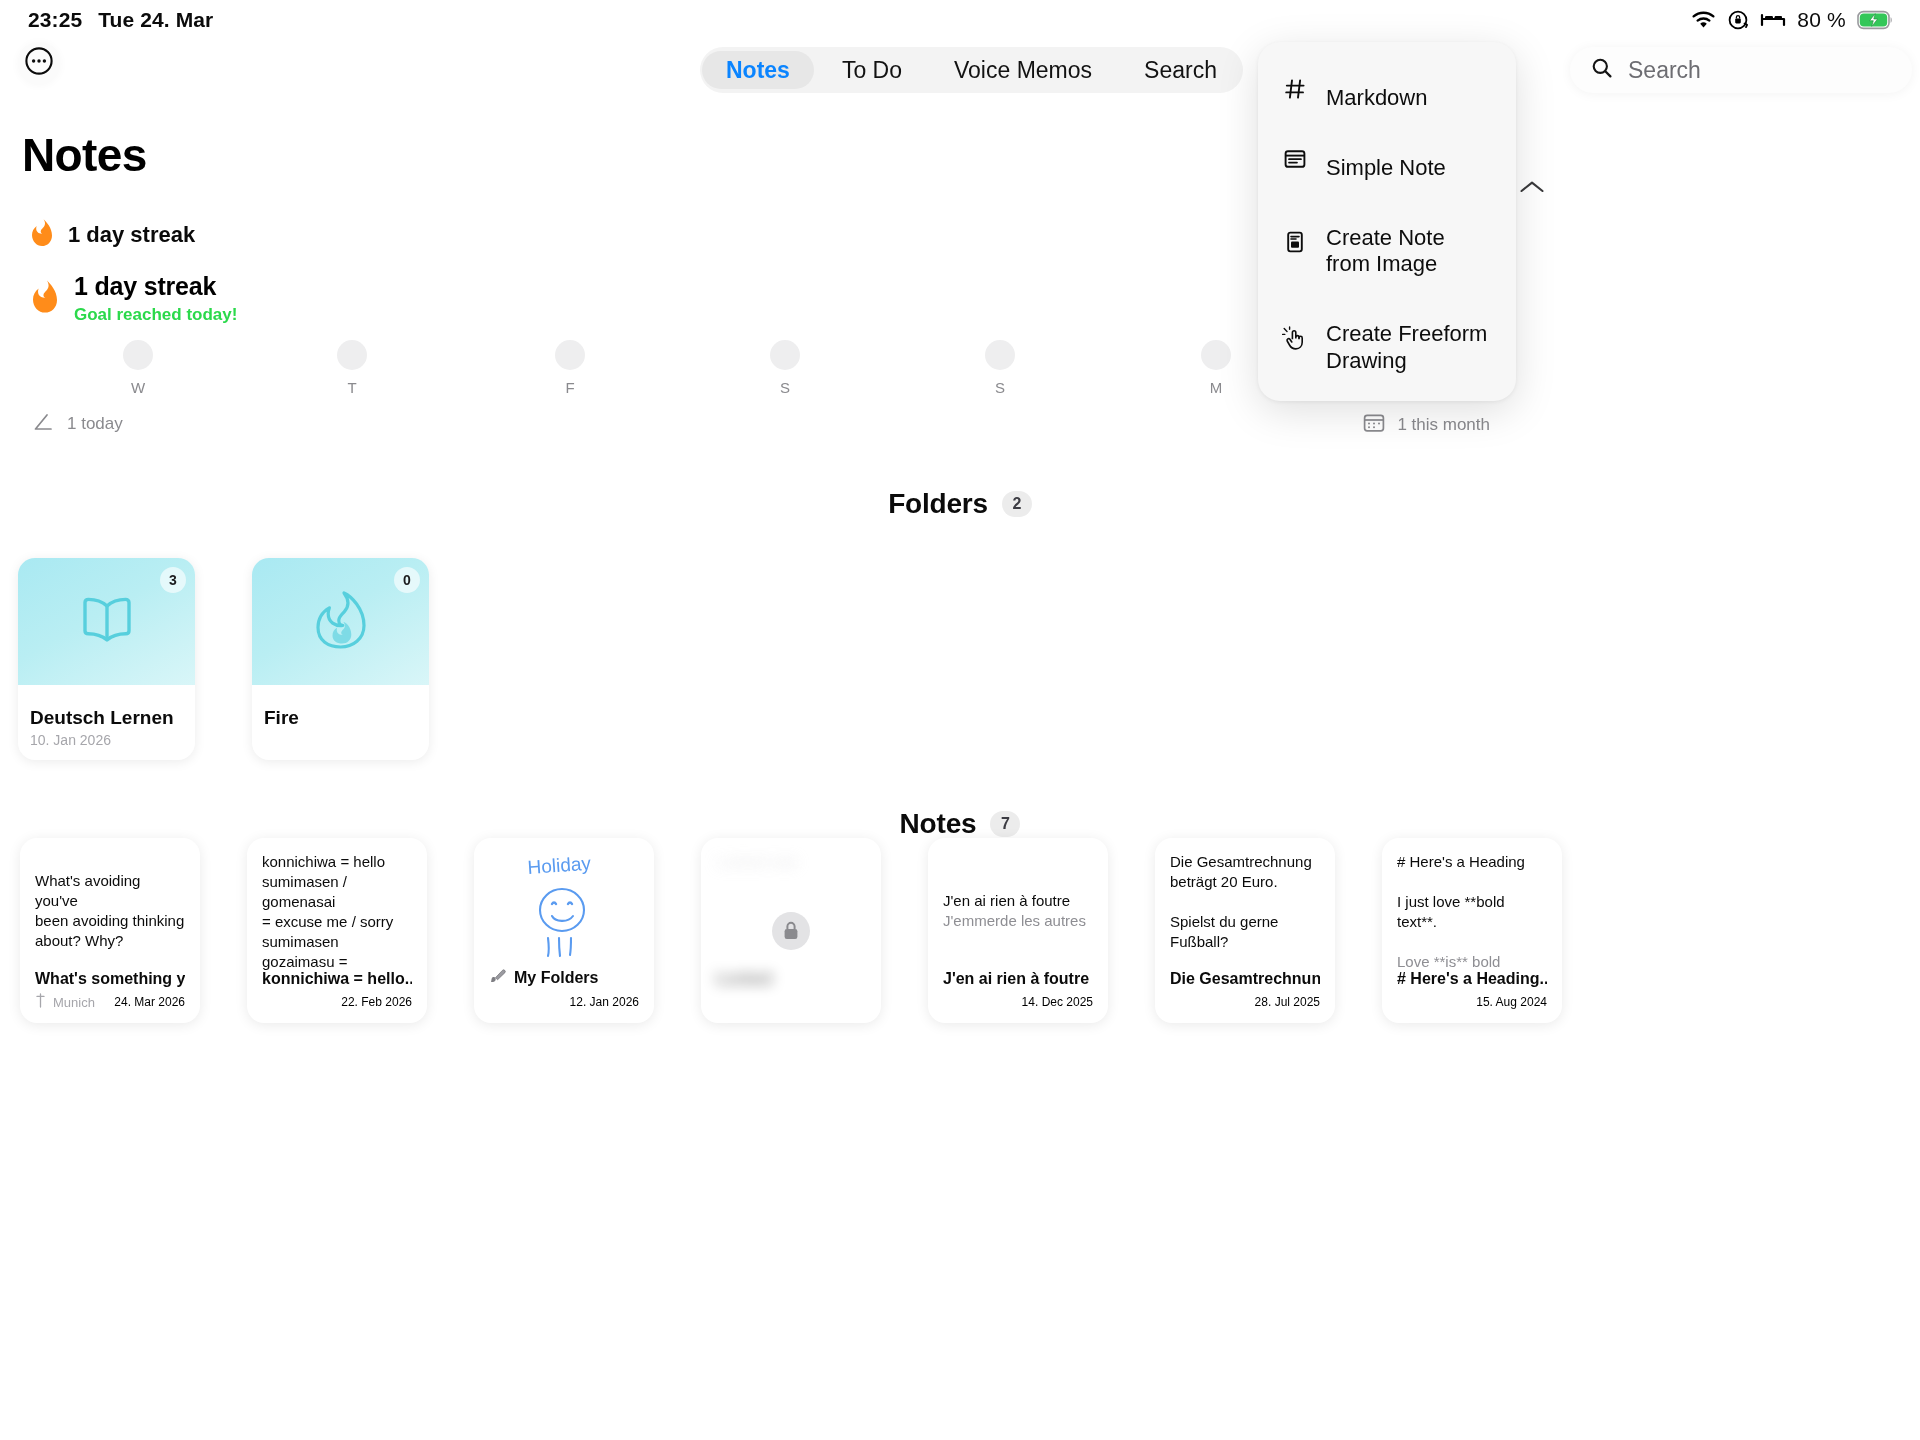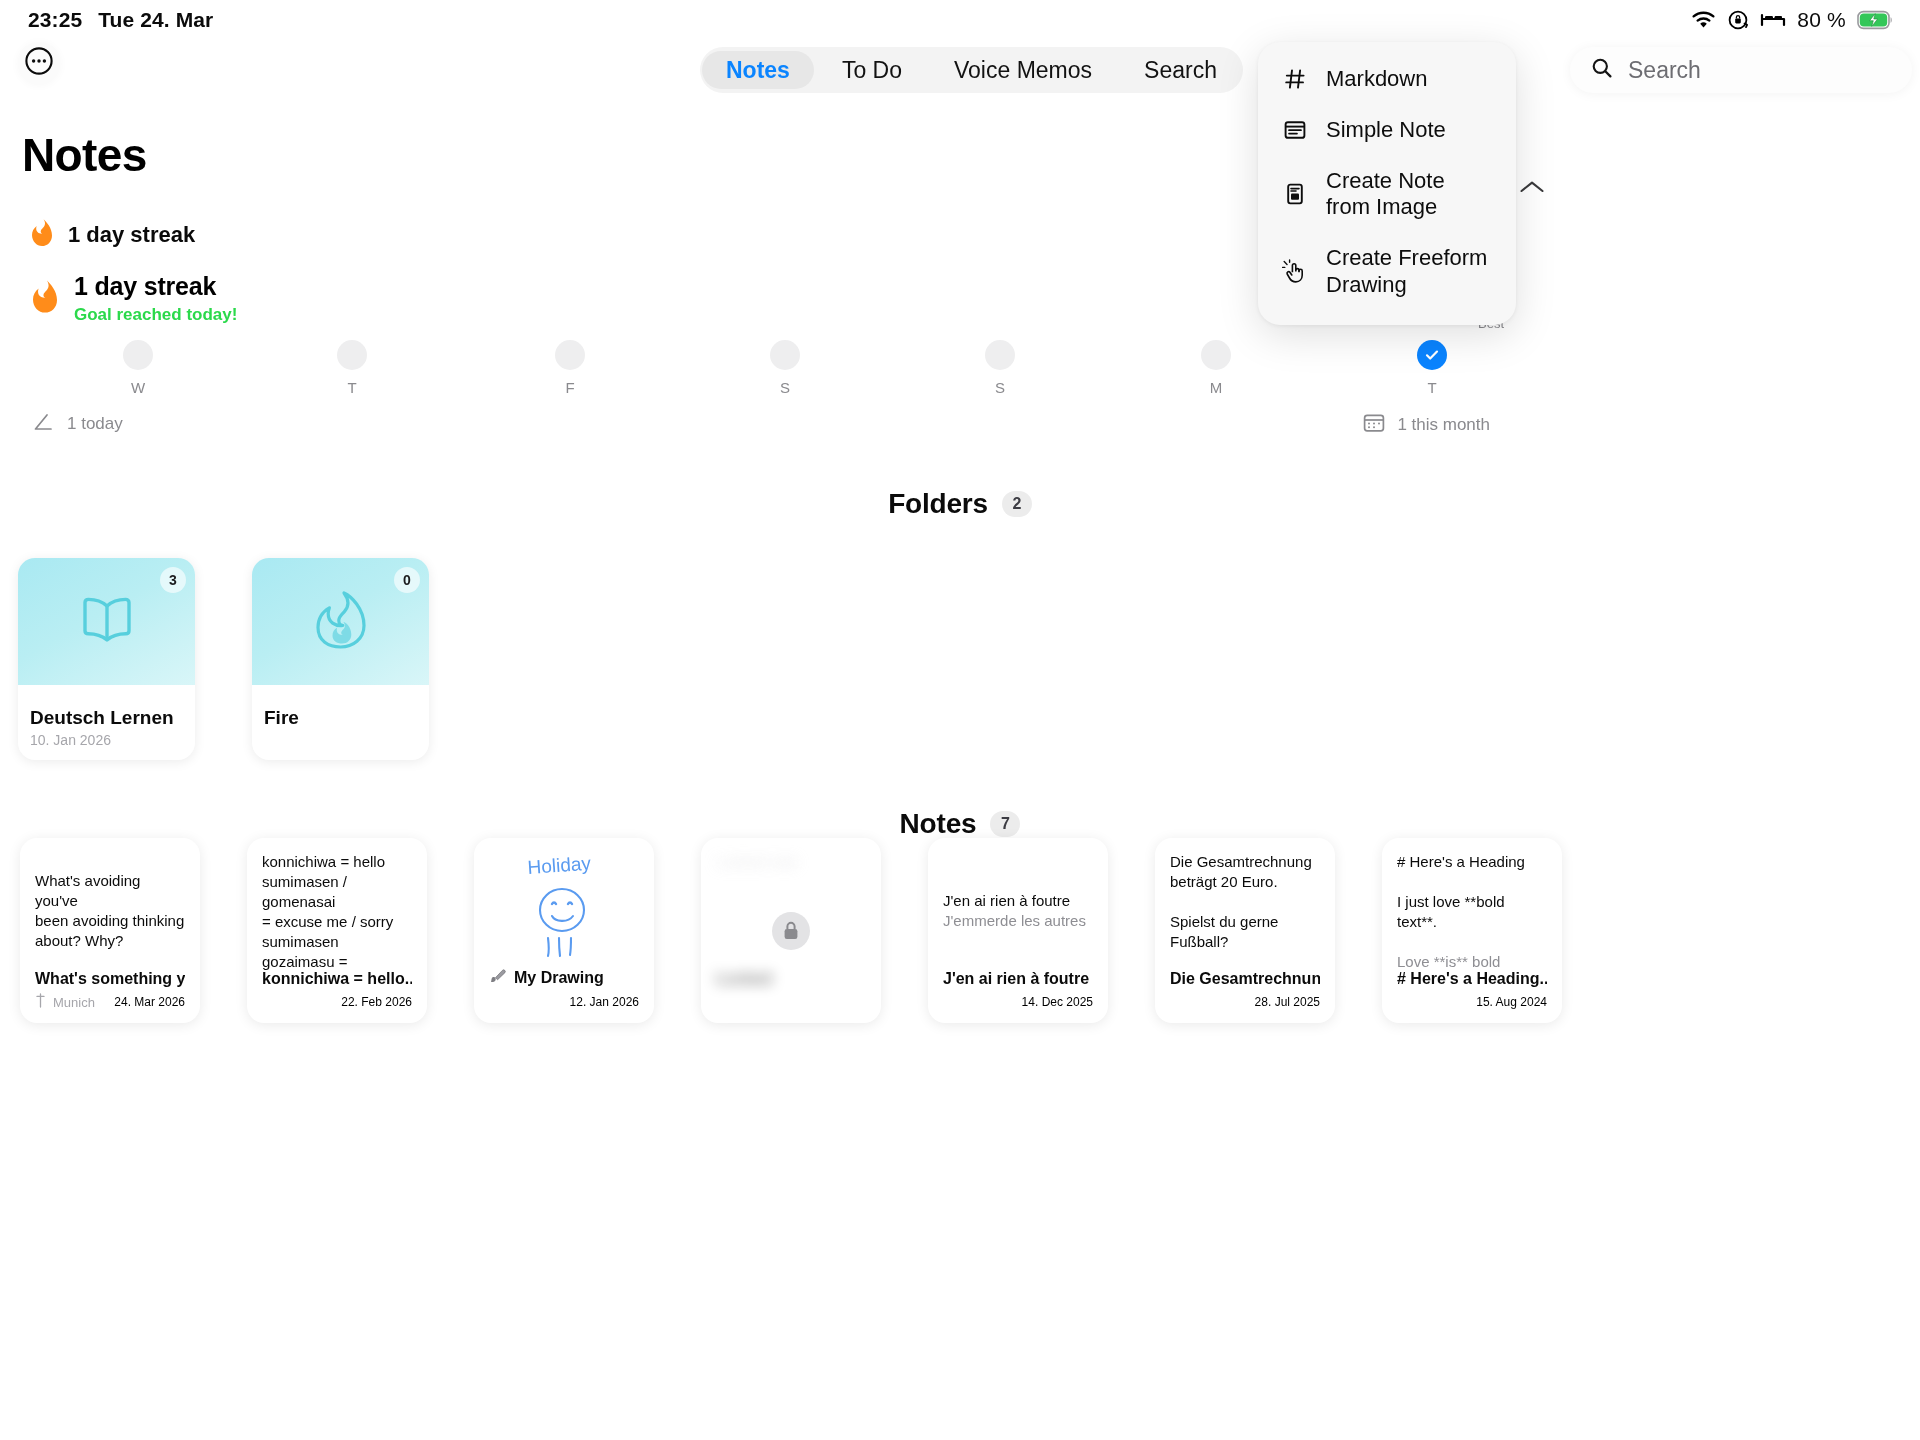--- a/index.html
+++ b/index.html
@@ -61,21 +61,21 @@
     background: #f7f7f7; border-radius: 22px;
     box-shadow: 0 10px 42px rgba(0,0,0,.13), 0 1px 4px rgba(0,0,0,.06);
     padding: 12px 0 14px 0; z-index: 40;
   }
   .menu-item {
     display: flex; align-items: center; gap: 18px;
     padding: 12px 20px 12px 24px;
     font-size: 22px; color: #0d0d0d; line-height: 1.22;
   }
   .menu-ico { width: 26px; min-width: 26px; display:flex; align-items:center; justify-content:center; }
-  .menu-label { white-space: pre-line; }
+  .menu-label { white-space: pre-line; margin-top: 19px; }
 
   .chev-up { position: absolute; left: 1518px; top: 178px; }
 
   
   .page-title {
     position: absolute; left: 22px; top: 128px;
     font-size: 46px; font-weight: 800; letter-spacing: -.6px; color: #000;
   }
   .streak-small {
     position: absolute; left: 30px; top: 218px;
@@ -453,21 +453,21 @@
             <path d="M48 54c1-2 3-2 4 0M64 54c1-2 3-2 4 0" stroke="#5a9bf0" stroke-width="2.4" fill="none" stroke-linecap="round"></path>
             <path d="M48 66c3 6 16 7 21 0" stroke="#5a9bf0" stroke-width="2.1" fill="none" stroke-linecap="round"></path>
             <path d="M44 88c1 8 1 14 0 18M55 88c0 8 .5 14 1 18M67 88c0 8-.5 14-1 17" stroke="#5a9bf0" stroke-width="2.1" fill="none" stroke-linecap="round"></path>
           </svg>
         </div>
         <div class="ftitle tline">
           <span><svg width="17" height="17" viewBox="0 0 17 17">
               <path d="M2 15c1.5.4 3.6-.3 4.4-1.6.7-1.2.2-2.5-.8-3.1-1-.6-2.3-.2-2.8.9C2.3 12.3 2.4 14 2 15z" fill="#7e7e83"></path>
               <path d="M6.6 10.6L13.4 3.4a1.7 1.7 0 0 1 2.5 2.3L8.5 12.8z" fill="#9a9aa0" stroke="#6e6e73" stroke-width=".7"></path>
             </svg></span>
-          <span>My Drawing</span>
+          <span>My Folders</span>
         </div>
         <div class="frow">
           <span class="fdate">12. Jan 2026</span>
         </div>
       </div>
       <div class="note blur">
         <div class="body">
           <div class="line f2">Locked note</div>
         </div>
         <div class="ftitle tline">

